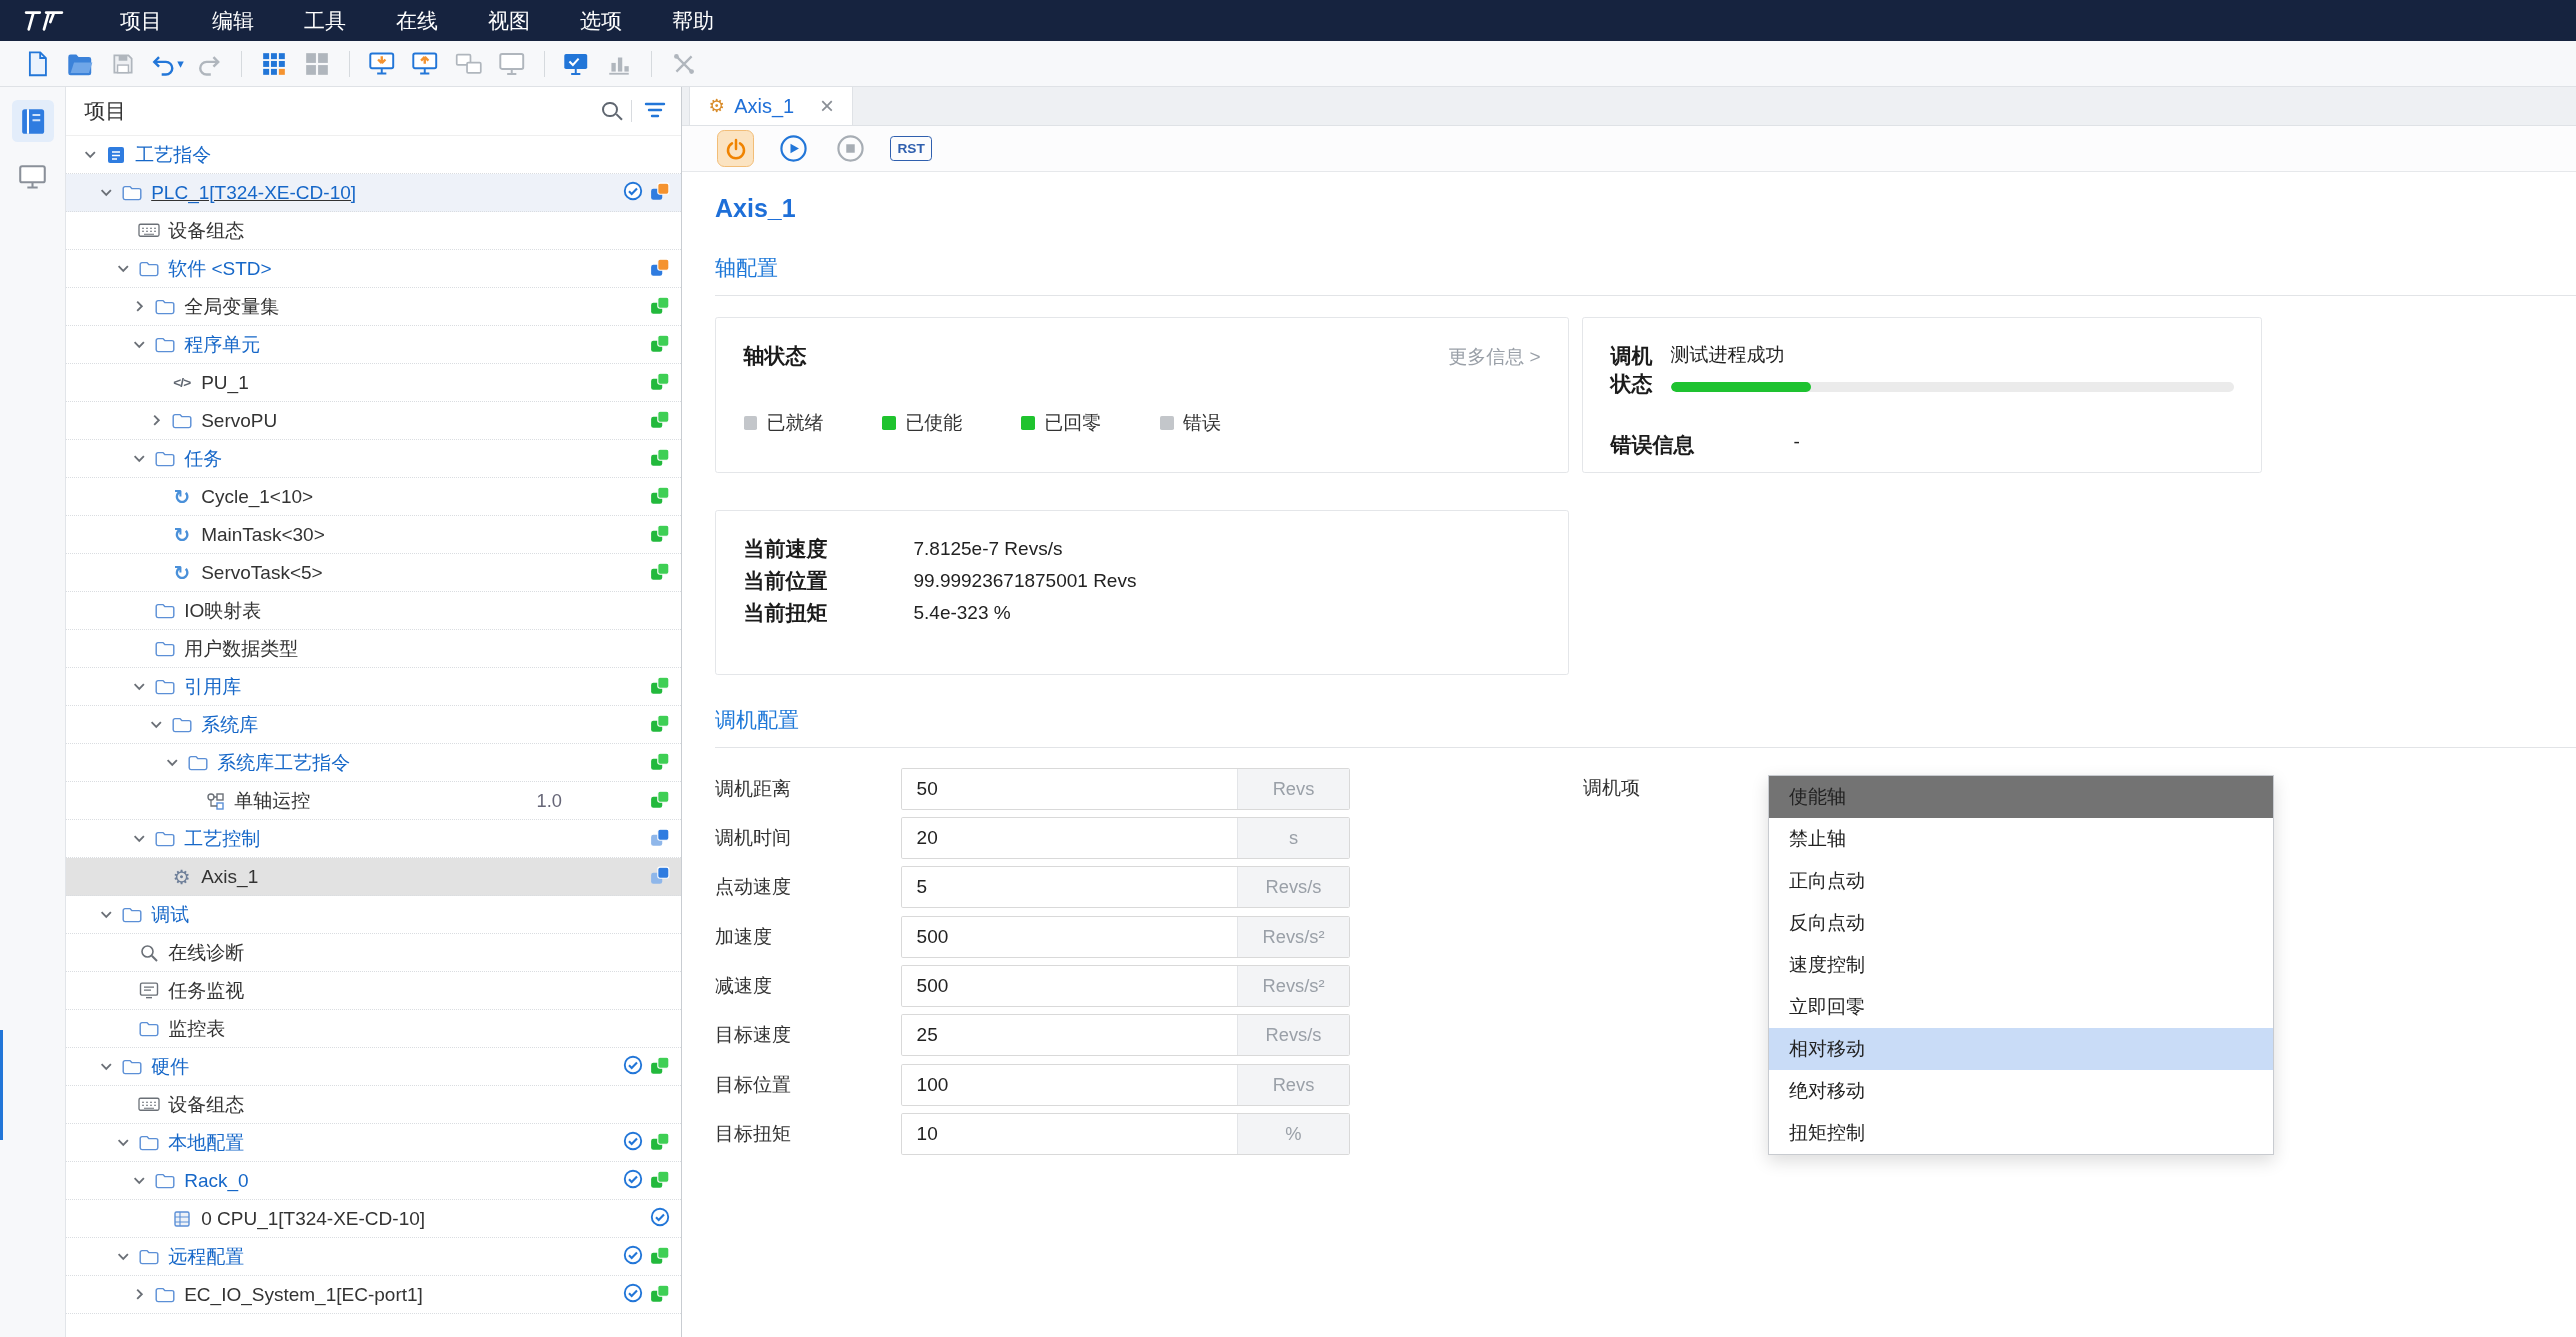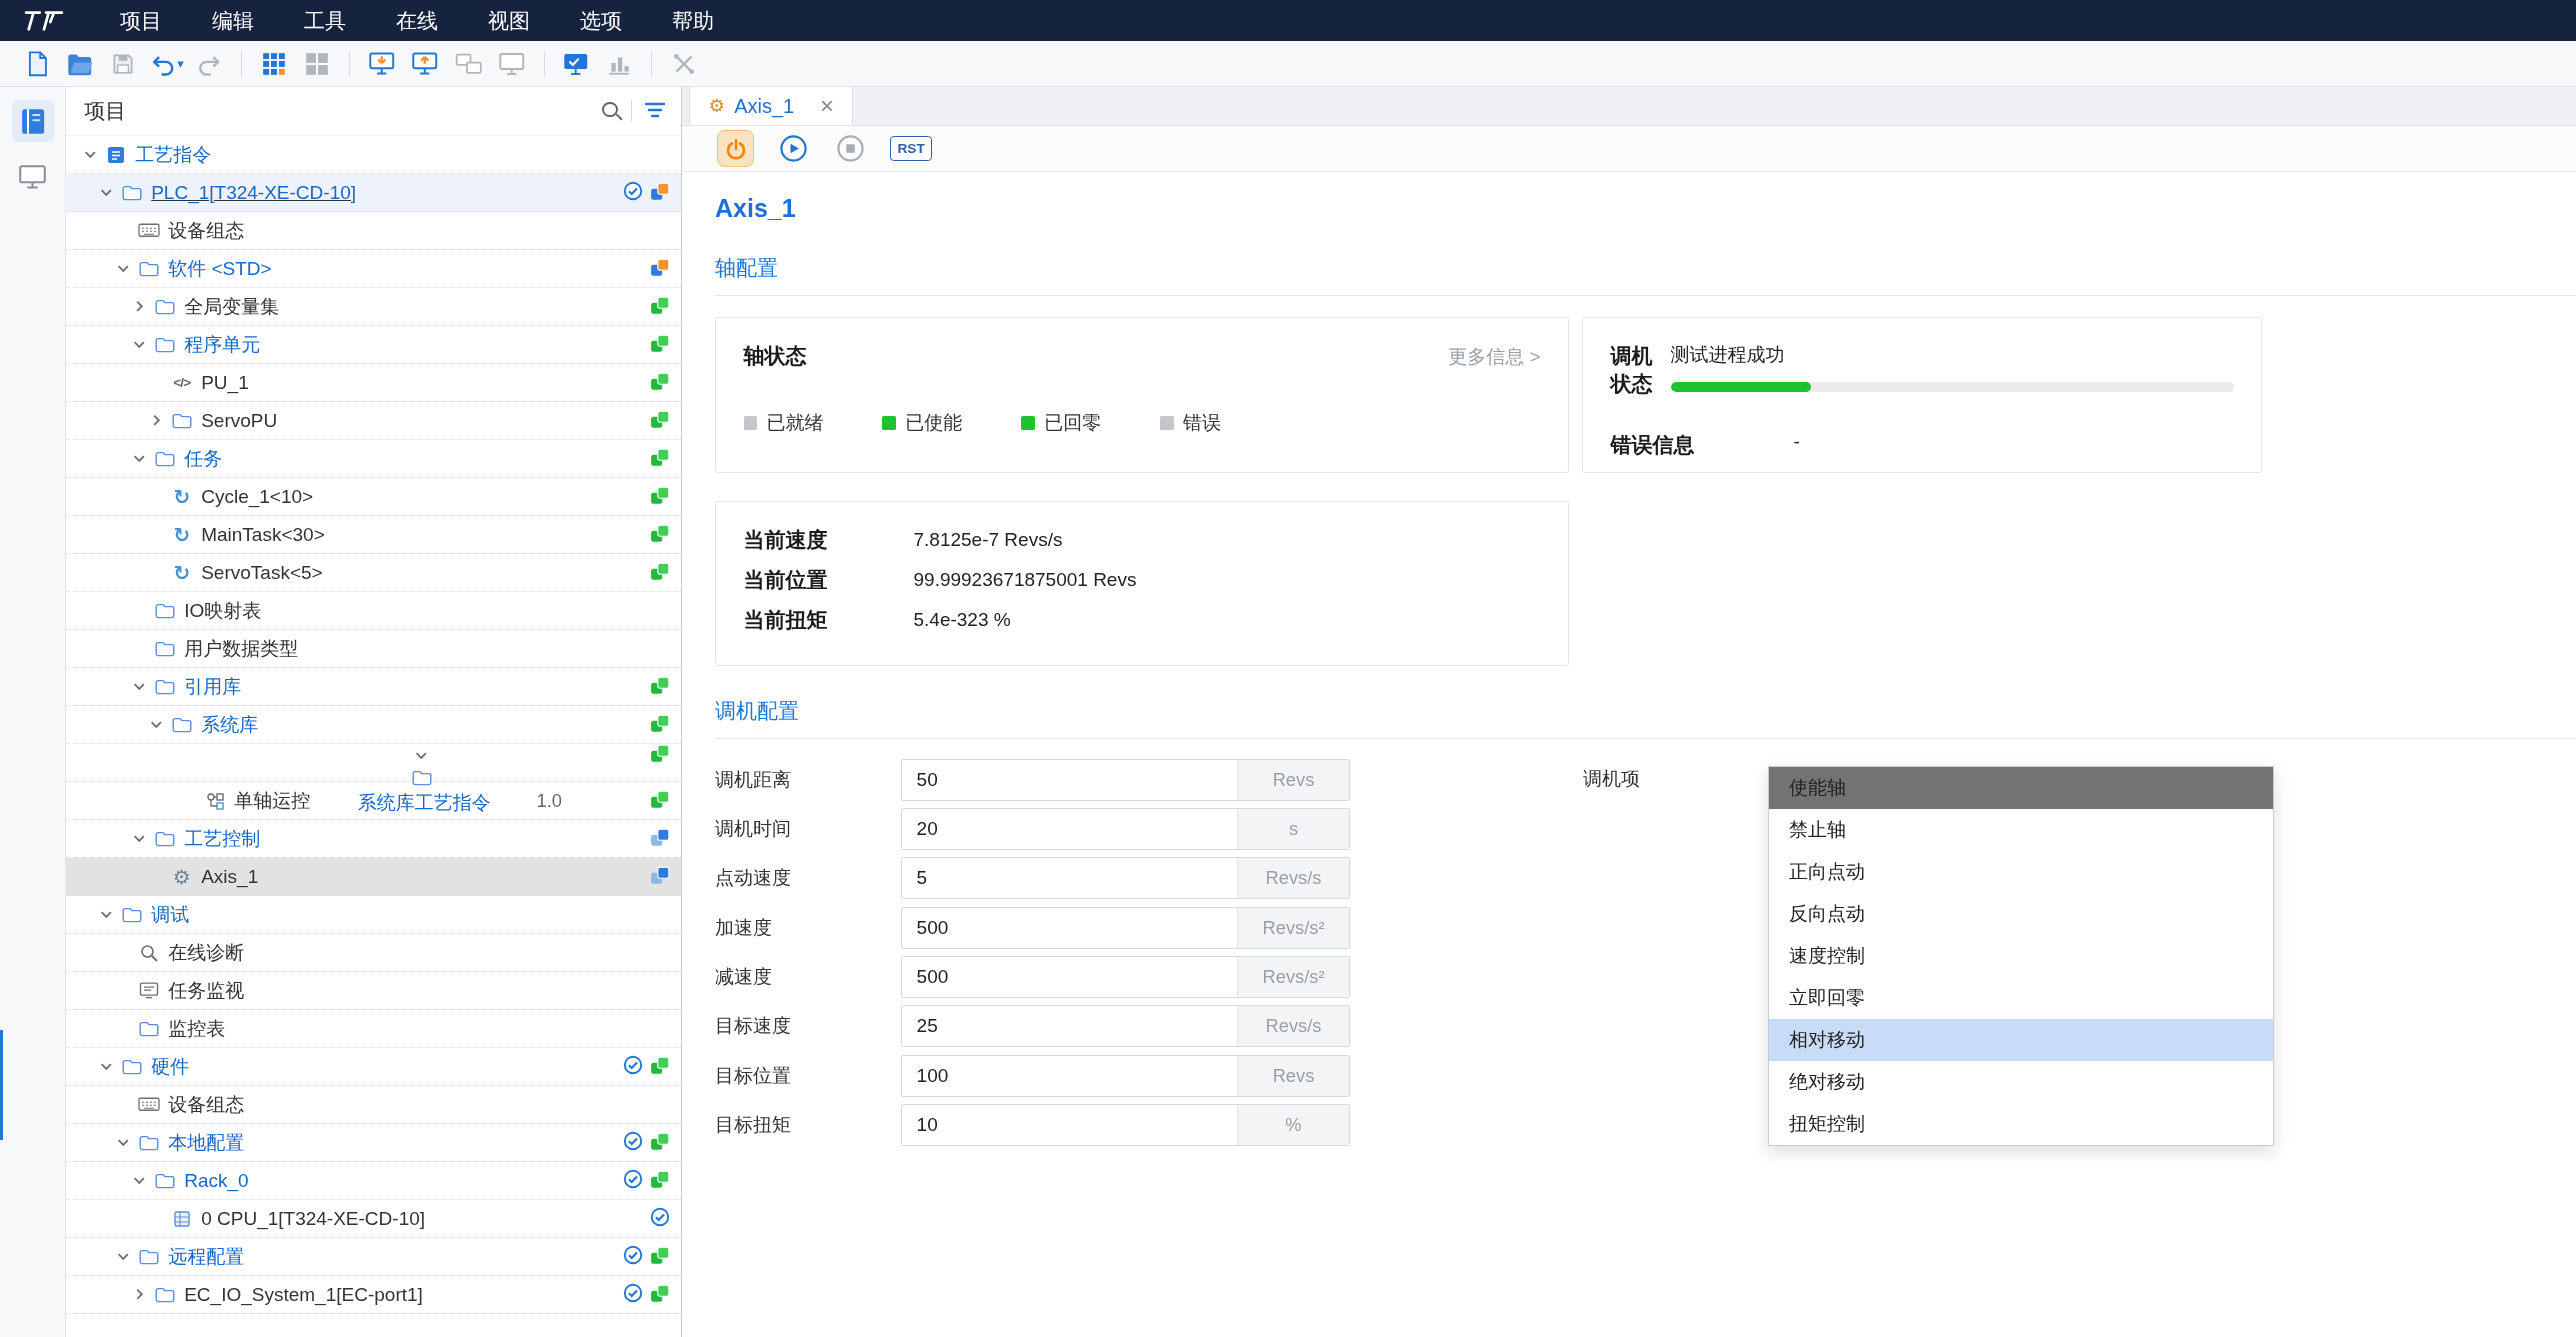--- a/index.html
+++ b/index.html
@@ -76,21 +76,21 @@
   .ind { display:flex; align-items:center; gap:9.2px; }
   .ind-sq { width:13.7px; height:13.7px; border-radius:1.8px; }
   .ind-label { font-size:19px; color:#333; }
   .ts-grid { display:flex; }
   .ts-lab { width:183px; font-size:21px; font-weight:bold; color:#1b1b1b; }
   .ts-val { font-size:19px; color:#222; }
   .progress { width:563px; height:10px; border-radius:5.5px; background:#ebebeb; margin-top:14.6px; overflow:hidden; }
   .progress-fill { height:100%; background:#1ec230; border-radius:5.5px; }
   .ts-row2 { margin-top:33px; }
 
-  .p-current { width:854px; height:165px; padding:24px 27.5px; margin-top:28px; display:flex; flex-direction:column; gap:12px; }
+  .p-current { width:854px; height:165px; padding:24px 27.5px; margin-top:37px; display:flex; flex-direction:column; gap:4px; }
   .cur-row { display:flex; align-items:center; }
   .cur-lab { width:170px; font-size:21px; font-weight:bold; color:#1b1b1b; }
   .cur-val { font-size:19px; color:#222; }
 
   .form-area { position:relative; margin-top:20px; padding-bottom:37px; }
   .f-row { display:flex; align-items:center; height:42px; margin-bottom:7.3px; }
   .f-lab { width:186px; font-size:19px; color:#333; }
   .f-box { width:449px; height:42px; border:0.9px solid #d9d9d9; border-radius:1.8px; display:flex; align-items:stretch; background:#fff; }
   .f-input { flex:1; border:none; outline:none; font-size:19px; color:#222; padding-left:14.6px; background:transparent; font-family:inherit; min-width:0; }
   .f-unit { width:112px; background:#f3f4f6; border-left:0.9px solid #e3e5e8; color:#9aa0a8; font-size:18.3px; display:flex; align-items:center; justify-content:center; }
@@ -513,21 +513,21 @@
             </svg>
           </span>
           <span class="lbl">系统库</span>
           <span class="badges">
             <span><svg viewBox="0 0 18 17" width="20" height="19">
                 <rect x="1" y="6" width="10" height="10" rx="2" fill="#22b93c"></rect>
                 <rect x="7" y="1" width="10" height="10" rx="2" fill="#3ecf54" stroke="#fff" stroke-width="1"></rect>
               </svg></span>
           </span>
         </div>
-        <div class="trow blue" style="padding-left: 95px; flex-direction: column;">
+        <div class="trow blue" style="padding-left: 95px;">
           <span class="chev">
             <svg viewBox="0 0 16 16" width="16.5" height="16.5">
               <path d="M3.5 6l4.5 4.5L12.5 6" stroke="#6b7077" stroke-width="1.8" fill="none"></path>
             </svg>
           </span>
           <span class="ticon">
             <svg viewBox="0 0 20 18" width="22" height="20">
               <path d="M2 5.5V13.4A1.6 1.6 0 0 0 3.6 15h12.8A1.6 1.6 0 0 0 18 13.4V6.6A1.6 1.6 0 0 0 16.4 5H9.8L8.2 3.2H3.6A1.6 1.6 0 0 0 2 4.8z" fill="#fdfefe" stroke="#5b8fd6" stroke-width="1.3"></path>
             </svg>
           </span>

